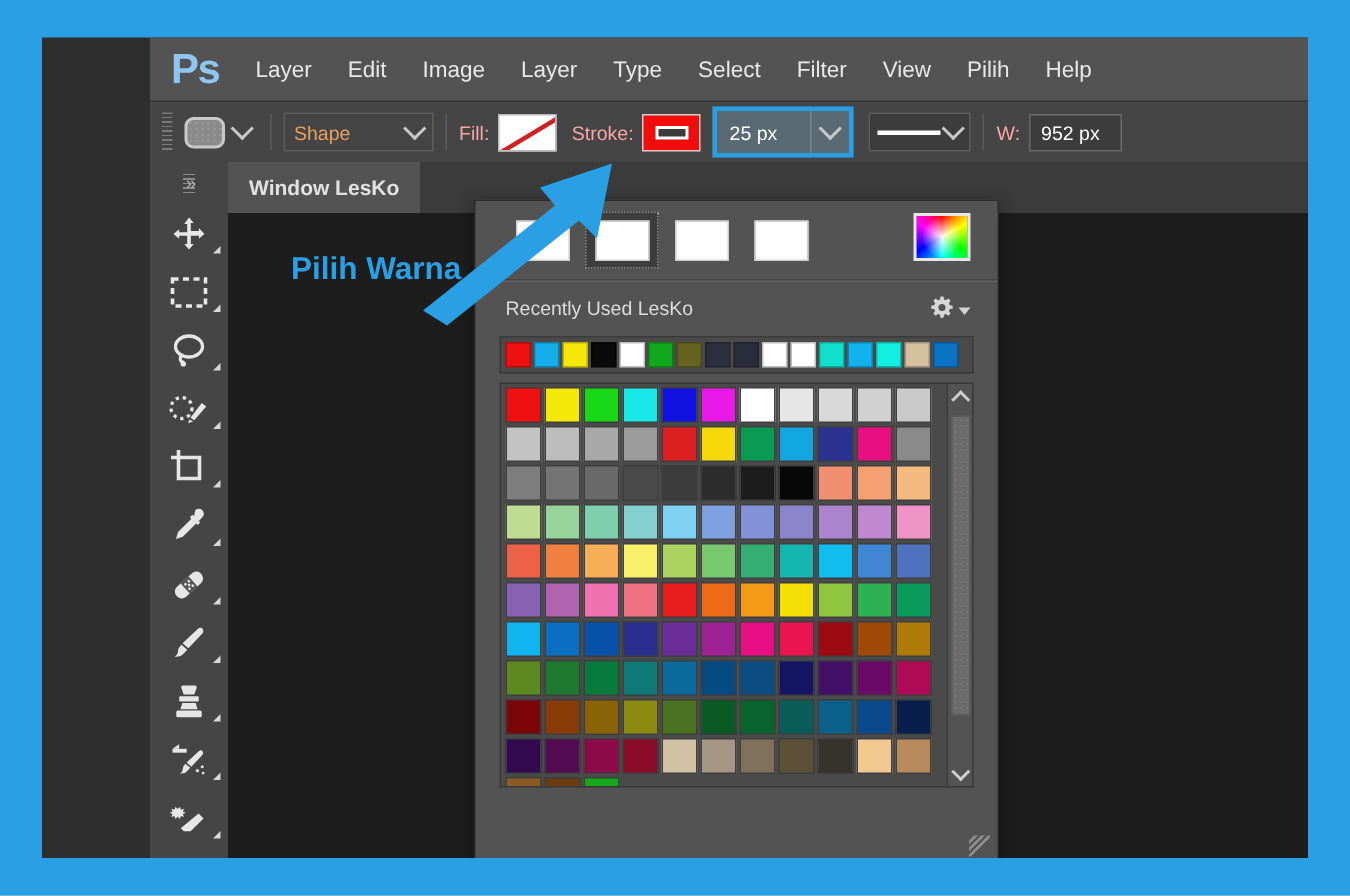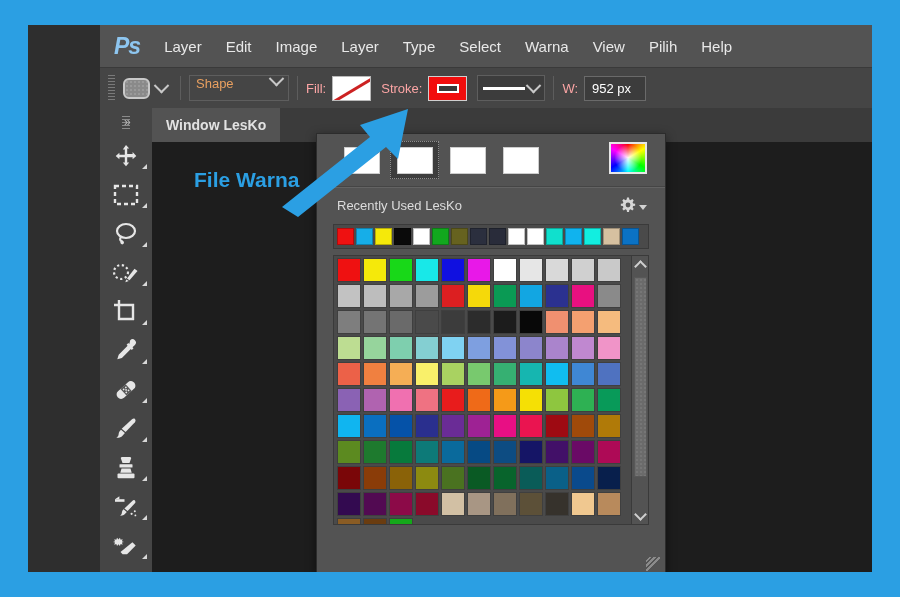--- a/index.html
+++ b/index.html
@@ -41,26 +41,25 @@
     width: 772px;
     height: 42px;
     background: #535353;
     display: flex;
     align-items: center;
     box-sizing: border-box;
     padding-left: 14px;
   }
   #ps-logo {
     color: #8ec6f0;
-    font-size: 23px;
+    font-size: 28px;
     font-weight: bold;
     letter-spacing: -1px;
     margin-right: 24px;
     font-family: "Liberation Sans", sans-serif;
-    font-style: italic;
   }
   .menu-item {
     color: #e8e8e8;
     font-size: 15px;
     margin-right: 24px;
     white-space: nowrap;
     cursor: default;
   }
 
   
@@ -113,21 +112,21 @@
     height: 24px;
     background: #5d5d5d;
     margin: 0 8px;
   }
   #shape-select {
     width: 100px;
     height: 26px;
     background: #454545;
     border: 1px solid #5e5e5e;
     display: flex;
-    align-items: flex-start;
+    align-items: center;
     justify-content: space-between;
     padding: 0 6px;
     box-sizing: border-box;
     color: #e9a060;
     font-size: 13px;
   }
   .opt-label {
     color: #fca5a5;
     font-size: 13px;
     margin-right: 6px;
@@ -520,21 +519,21 @@
   <div id="ps-window">
 
     <div id="menubar">
       <div id="ps-logo">Ps</div>
       <div class="menu-item">Layer</div>
       <div class="menu-item">Edit</div>
       <div class="menu-item">Image</div>
       <div class="menu-item">Layer</div>
       <div class="menu-item">Type</div>
       <div class="menu-item">Select</div>
-      <div class="menu-item">Warna</div>
+      <div class="menu-item">Filter</div>
       <div class="menu-item">View</div>
       <div class="menu-item">Pilih</div>
       <div class="menu-item">Help</div>
     </div>
 
     <div id="optionsbar">
       <div id="grip"></div>
       <div class="shape-preview"></div>
       <div class="chev-box">
           <span class="chev"></span>
@@ -544,20 +543,26 @@
         <span>Shape</span>
         <span class="chev"></span>
       </div>
       <div class="vsep"></div>
       <span class="opt-label">Fill:</span>
       <div id="fill-swatch"></div>
       <span class="opt-label" style="margin-left:10px">Stroke:</span>
       <div id="stroke-swatch">
           <i></i>
         </div>
+      <div id="stroke-width-wrap">
+        <div id="stroke-width-field">25 px</div>
+        <div id="stroke-width-chev">
+            <span class="chev"></span>
+          </div>
+      </div>
       <div id="stroke-style">
         <span class="line"></span>
         <span class="chev"></span>
       </div>
       <div class="vsep"></div>
       <span class="opt-label">W:</span>
       <div id="w-field">952 px</div>
     </div>
 
     <div id="toolpanel">
@@ -662,21 +667,21 @@
           <path d="M20.4 10.3l3.3 3.3-8.6 8.6h-4.5l-2.1-2.1z" transform="translate(-1,-1)"></path>
         </svg>
         <span class="corner"></span>
       </div>
     </div>
 
     <div id="doc-area">
       <div id="doc-tabbar">
         <div id="doc-tab">Window LesKo</div>
       </div>
-      <div id="canvas-label">File Warna</div>
+      <div id="canvas-label">Pilih Warna</div>
     </div>
     <div id="toolpanel-collapse">»</div>
 
     <div id="fill-popup">
 
       <div id="fill-types">
         <div class="ftype">
           <span class="inner slash"></span>
         </div>
         <div class="ftype sel">

